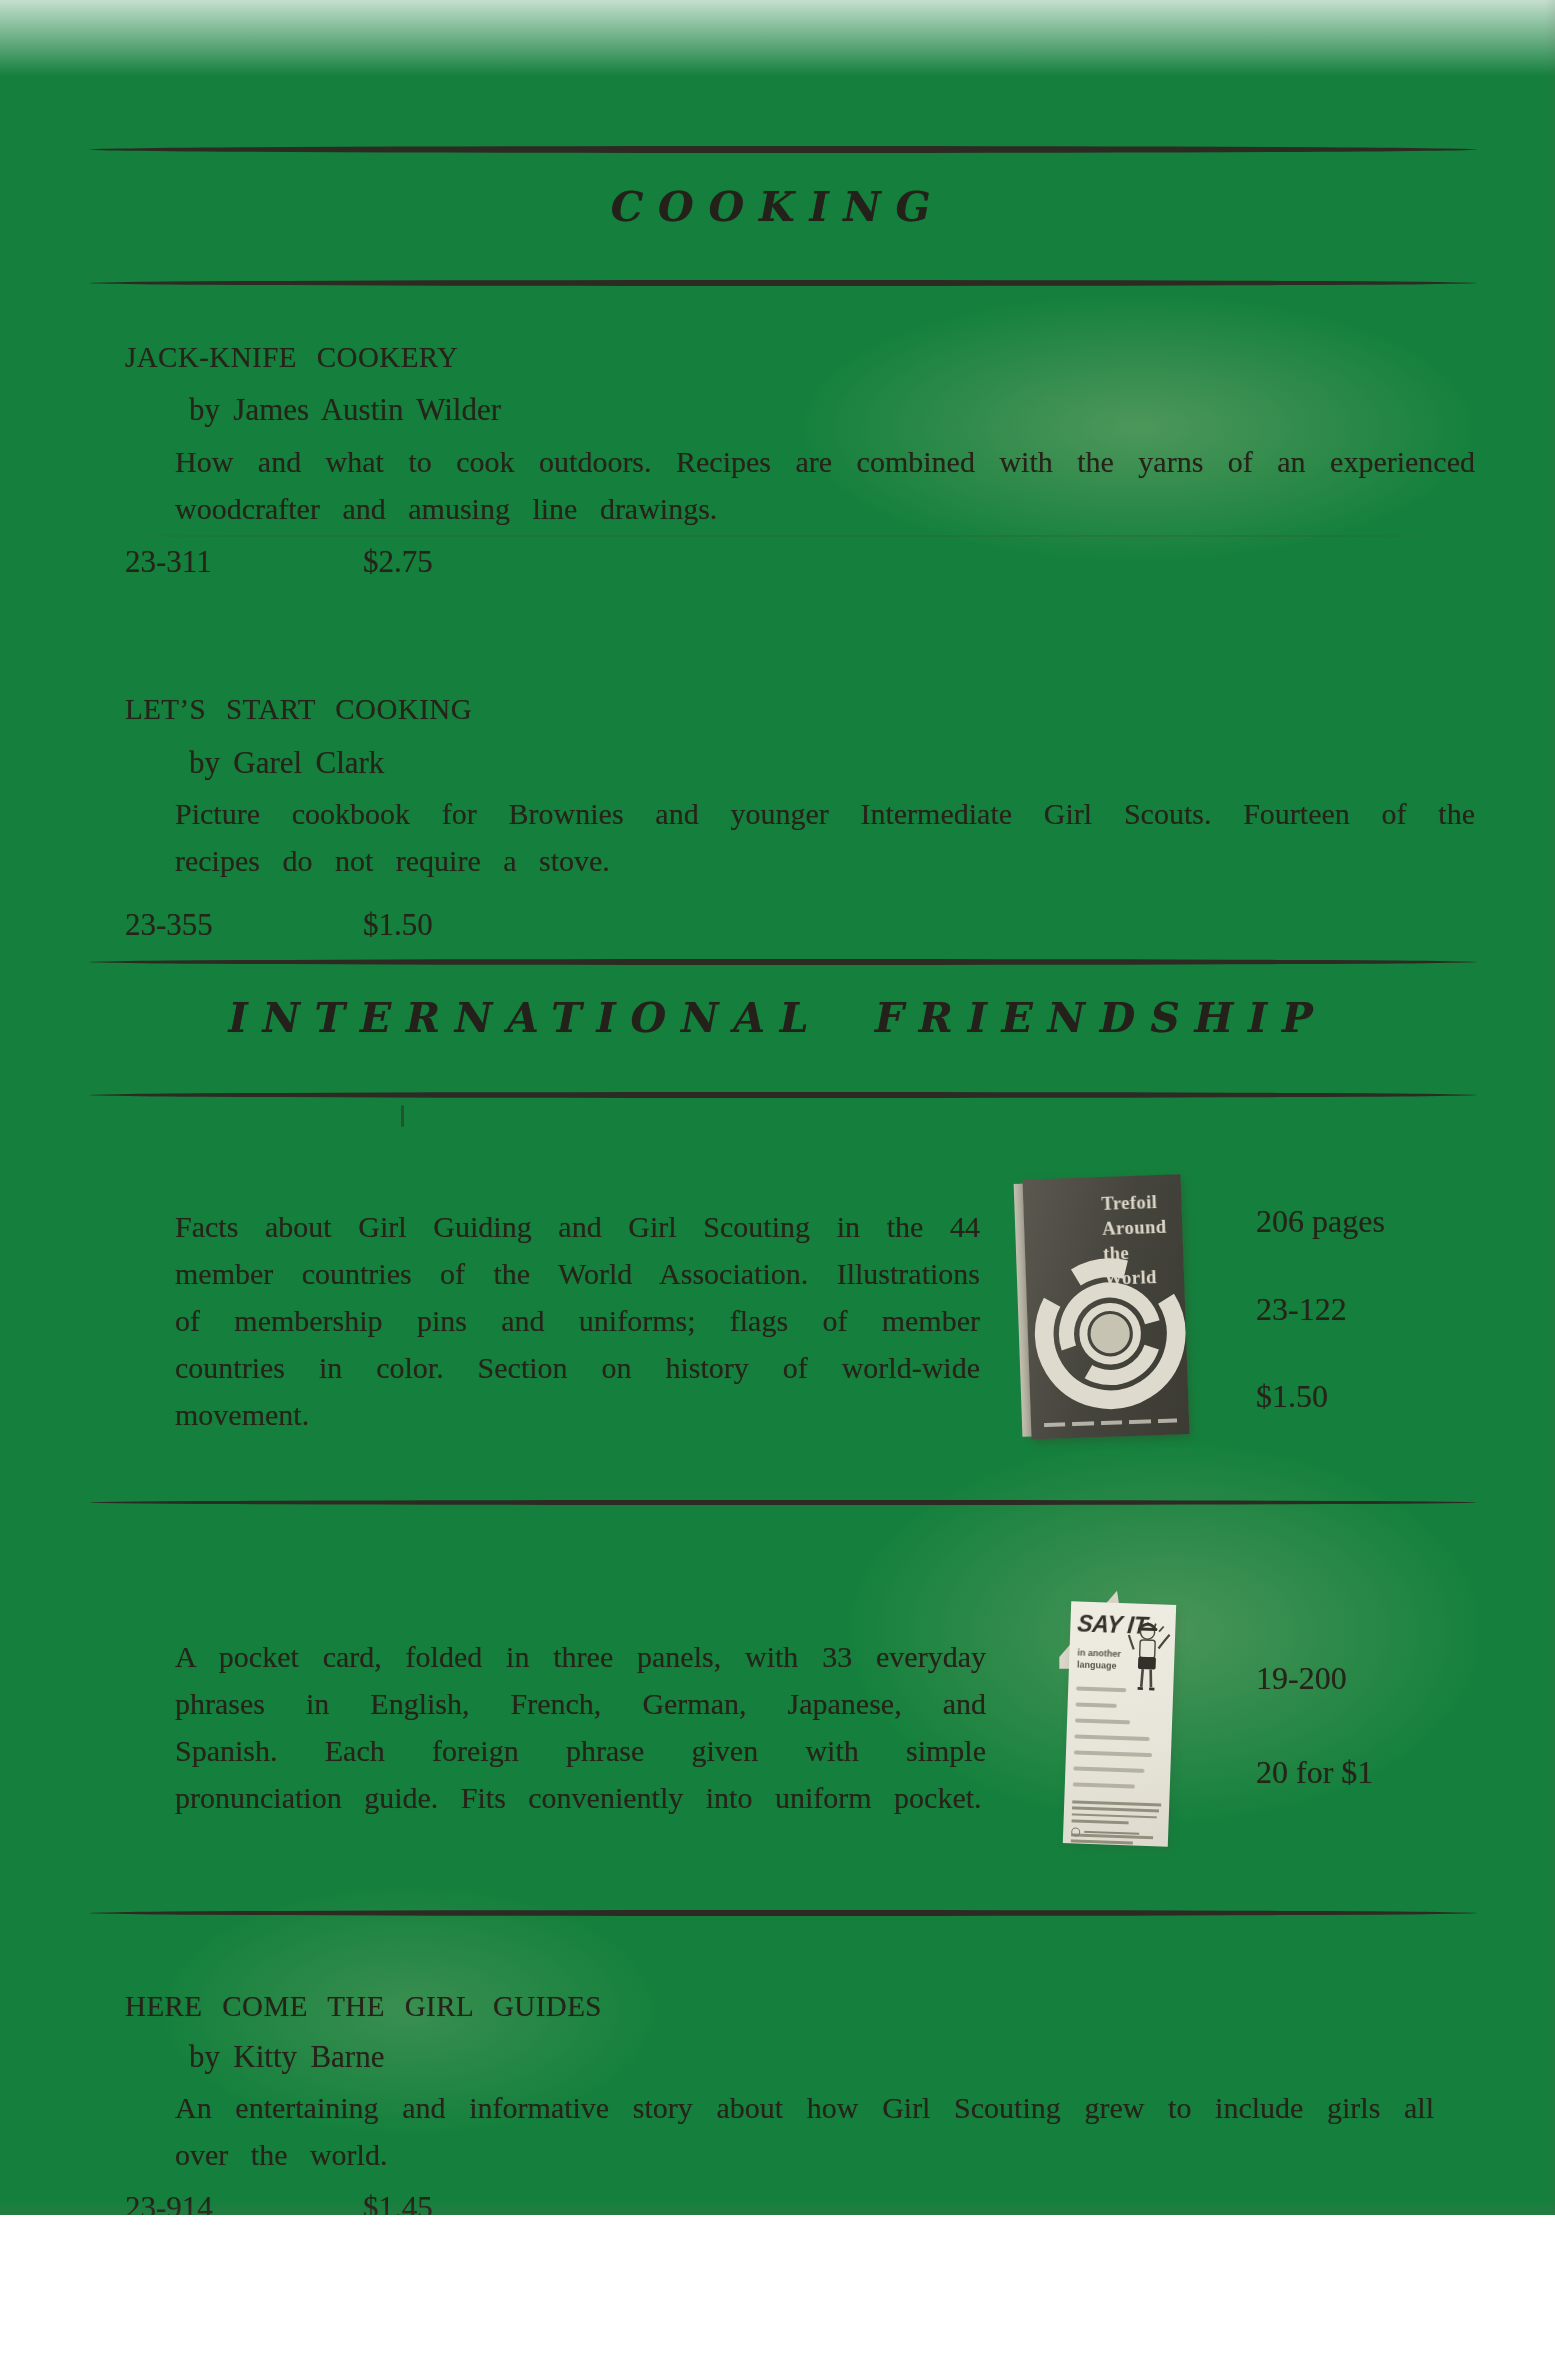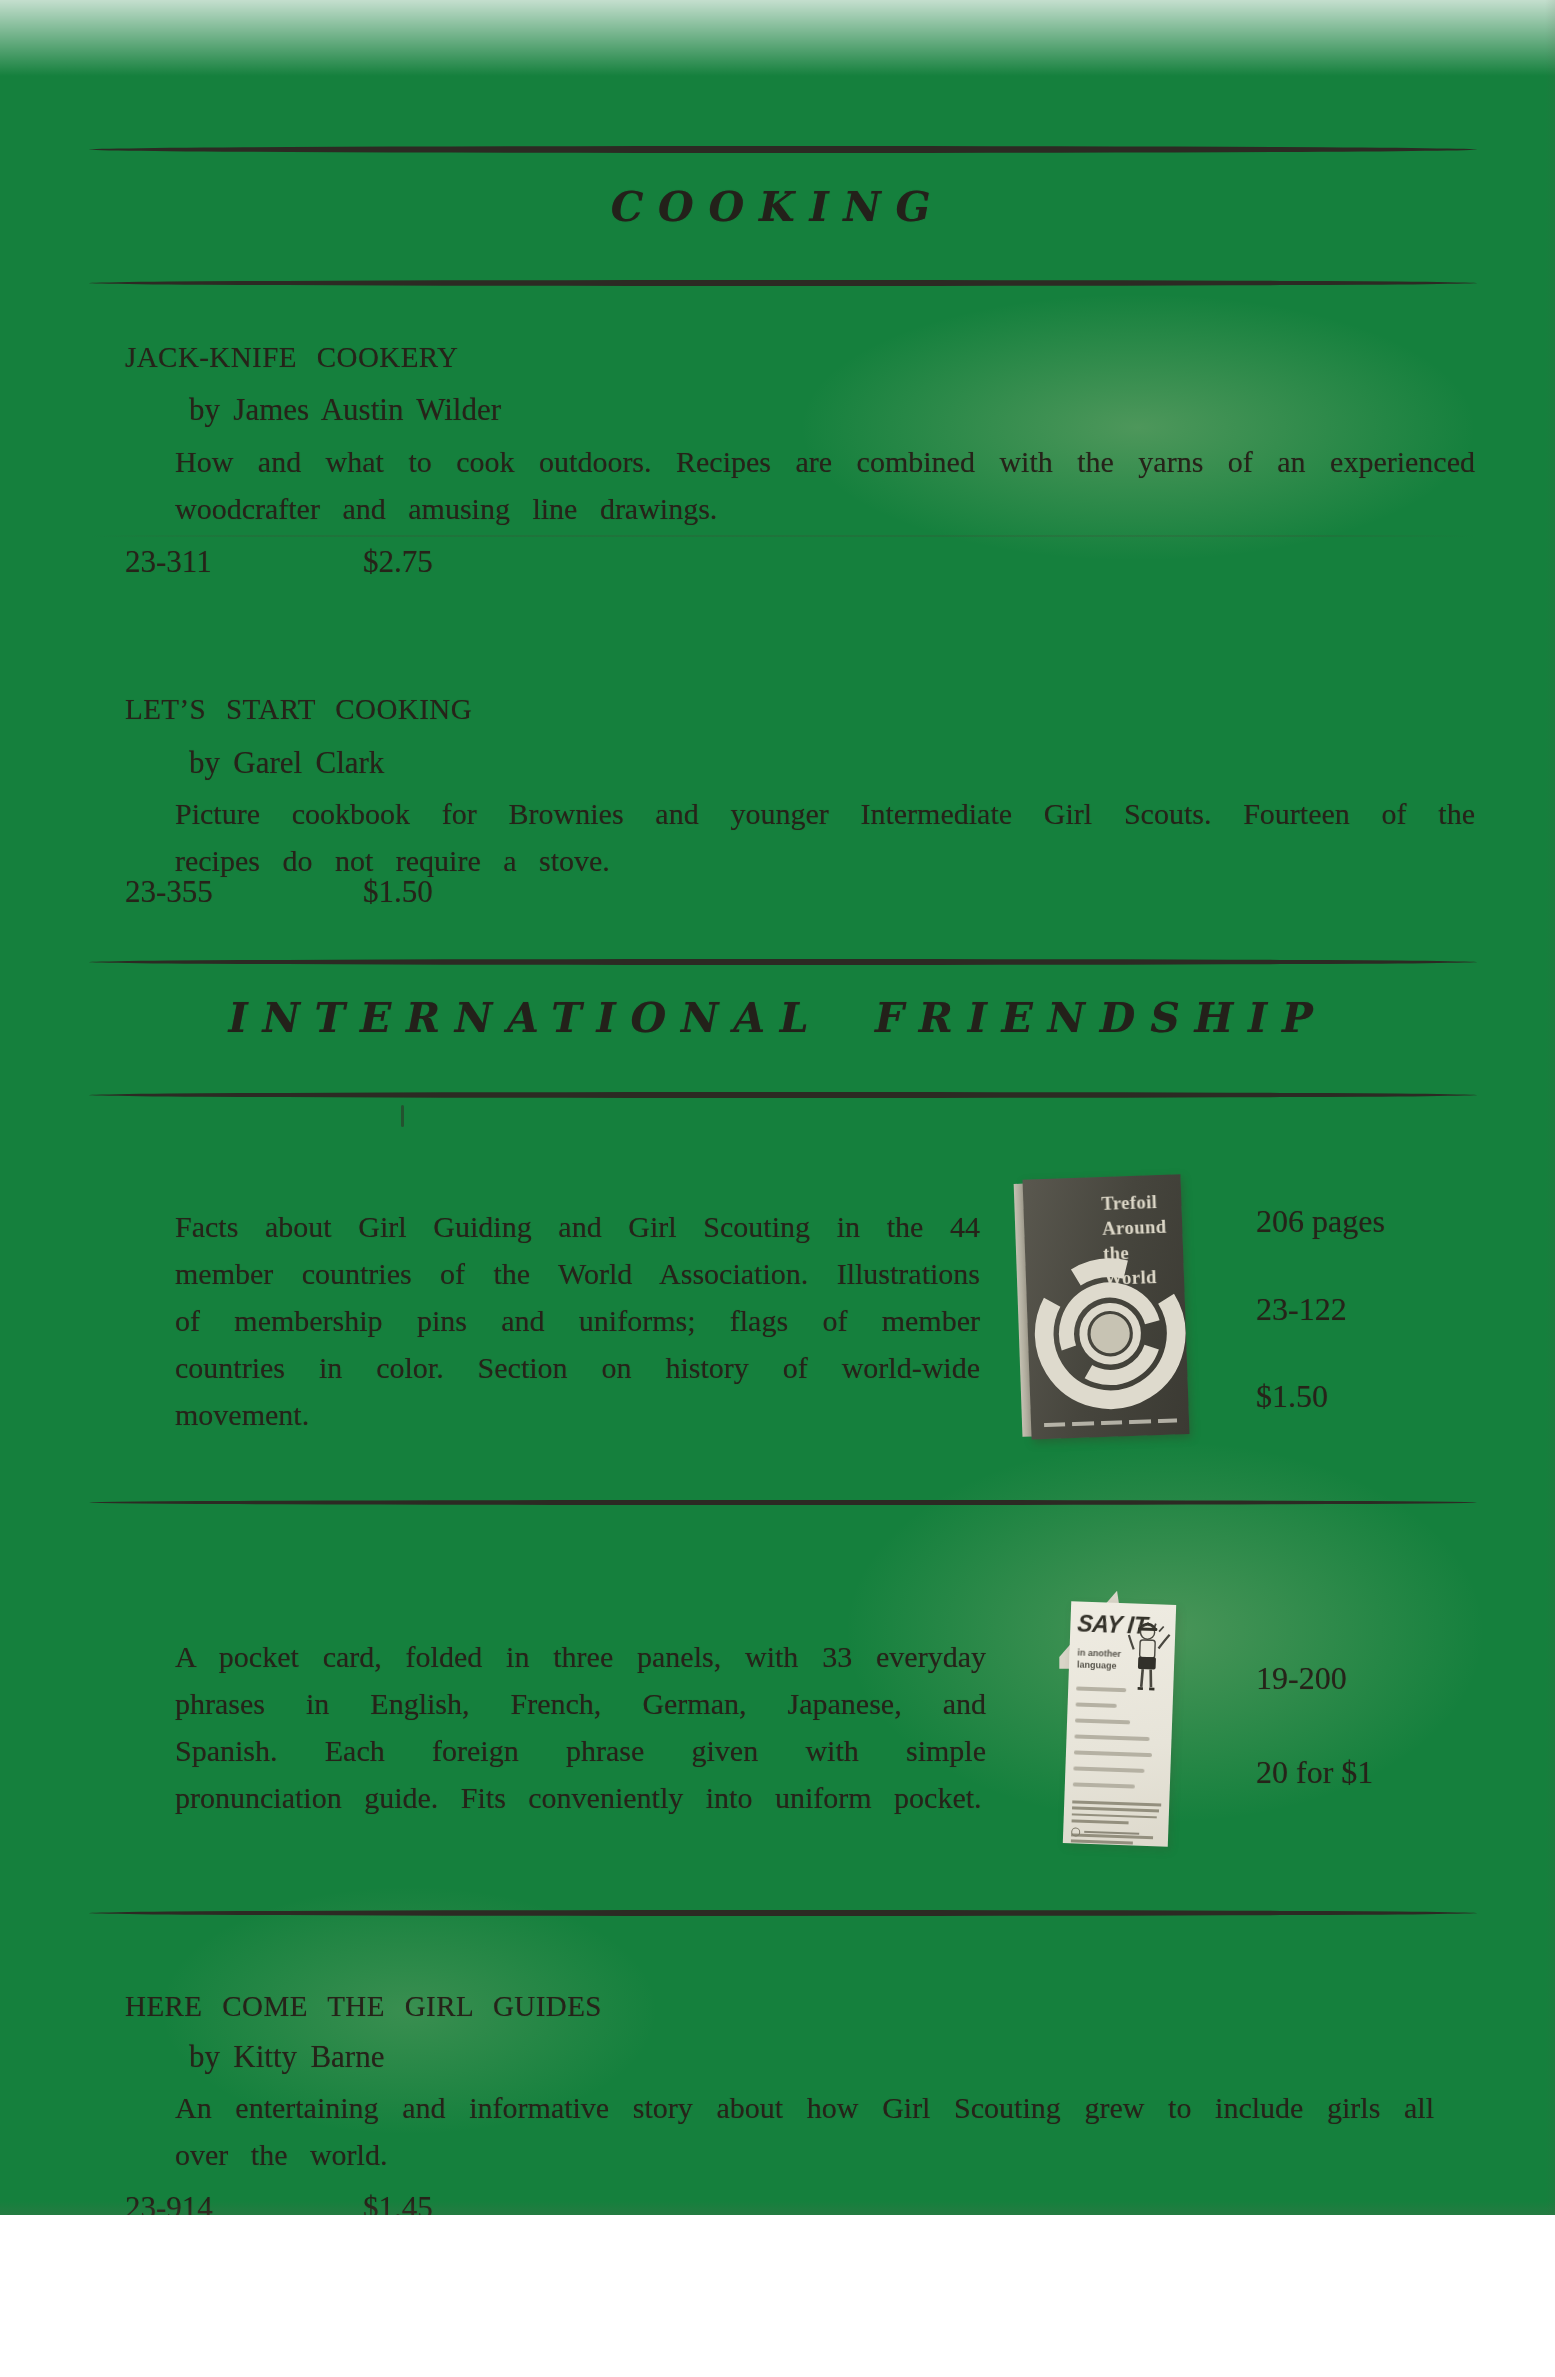--- a/index.html
+++ b/index.html
@@ -105,21 +105,21 @@
   <div class="abs byline ink" style="top:392px;">by James Austin Wilder</div>
   <div class="abs desc ink" style="top:438px;width:1300px;">How and what to cook outdoors. Recipes are combined with the yarns of an experienced woodcrafter and amusing line drawings.</div>
   <div class="abs hairline" style="top:535px;"></div>
   <div class="abs price-row ink" style="top:544px;">
     <span class="code">23-311</span><span>$2.75</span>
   </div>
 
   <div class="abs entry-title ink" style="top:693px;">LET’S START COOKING</div>
   <div class="abs byline ink" style="top:745px;">by Garel Clark</div>
   <div class="abs desc ink" style="top:790px;width:1300px;">Picture cookbook for Brownies and younger Intermediate Girl Scouts. Fourteen of the recipes do not require a stove.</div>
-  <div class="abs price-row ink" style="top:874px;font-family:Liberation Serif, serif;">
+  <div class="abs price-row ink" style="top:907px;font-family:Liberation Serif, serif;">
     <span class="code">23-355</span><span>$1.50</span>
   </div>
 
   <div class="abs rule" style="top:959px;height:6.2px;"></div>
   <div class="abs band-title ink" style="top:994px;">INTERNATIONAL FRIENDSHIP</div>
   <div class="abs rule" style="top:1092px;height:6.2px;"></div>
   <div class="abs scan-mark"></div>
 
   <div class="abs desc narrow ink" style="top:1203px;width:805px;">Facts about Girl Guiding and Girl Scouting in the 44 member countries of the World Association. Illustrations of membership pins and uniforms; flags of member countries in color. Section on history of world-wide movement.</div>
 

